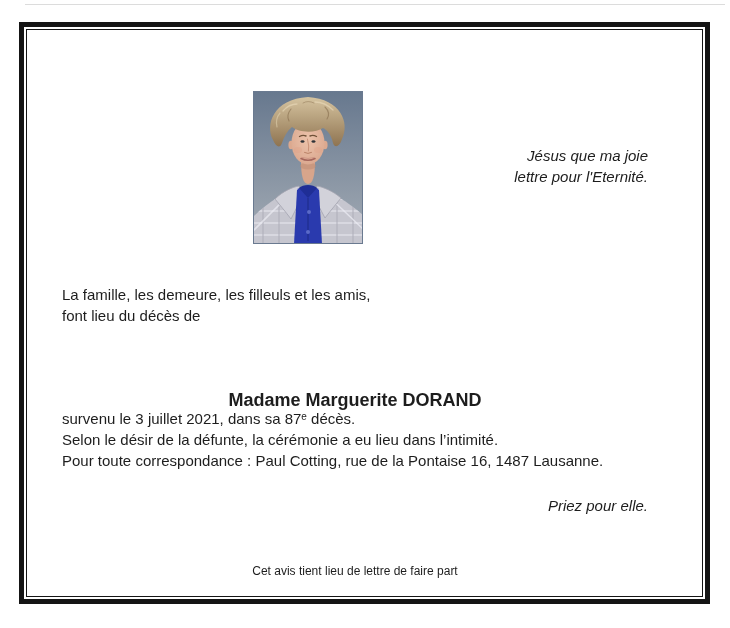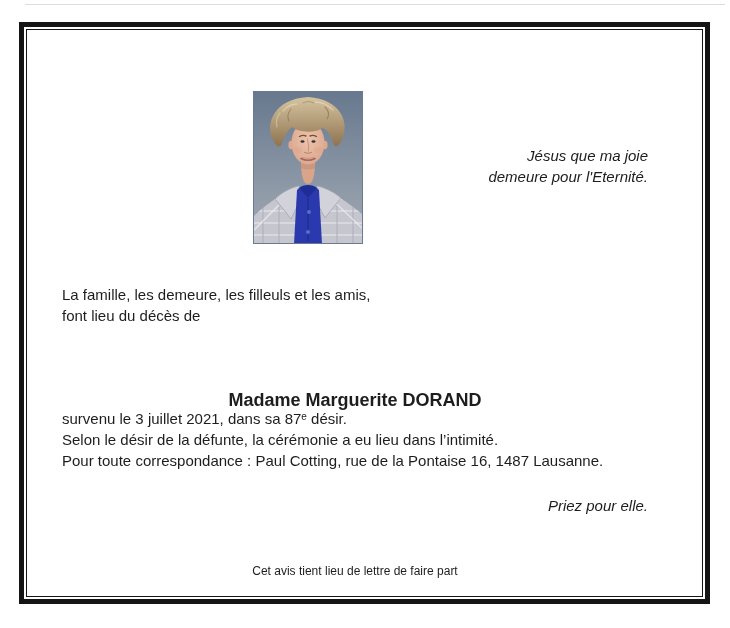--- a/index.html
+++ b/index.html
@@ -117,21 +117,21 @@
 <div class="page">
 
   <div class="scan-line"></div>
 
   <div class="card">
     <div class="card-inner"></div>
   </div>
 
   <div class="epigraph">
     <div>Jésus que ma joie</div>
-    <div>demeure pour l'Eternité.</div>
+    <div>lettre pour l'Eternité.</div>
   </div>
 
   <div class="photo">
     <svg width="110" height="153" viewBox="0 0 110 153" xmlns="http://www.w3.org/2000/svg">
       <defs>
         <linearGradient id="bgGrad" x1="0" y1="0" x2="0" y2="1">
           <stop offset="0" stop-color="#67788e"></stop>
           <stop offset="1" stop-color="#a4acb5"></stop>
         </linearGradient>
         <linearGradient id="hairGrad" x1="0" y1="0" x2="0" y2="1">
@@ -199,21 +199,21 @@
   </div>
 
   <div class="announcement">
     <div>La famille, les demeure, les filleuls et les amis,</div>
     <div>font lieu du décès de</div>
   </div>
 
   <div class="deceased-name">Madame Marguerite DORAND</div>
 
   <div class="details">
-    <div><span>survenu le 3 juillet 2021, dans sa 87</span><sup>e</sup><span> désir.</span></div>
+    <div><span>survenu le 3 juillet 2021, dans sa 87</span><sup>e</sup><span> décès.</span></div>
     <div>Selon le désir de la défunte, la cérémonie a eu lieu dans l’intimité.</div>
     <div>Pour toute correspondance : Paul Cotting, rue de la Pontaise 16, 1487 Lausanne.</div>
   </div>
 
   <div class="prayer">Priez pour elle.</div>
 
   <div class="footer-line">Cet avis tient lieu de lettre de faire part</div>
 
 </div>
 

